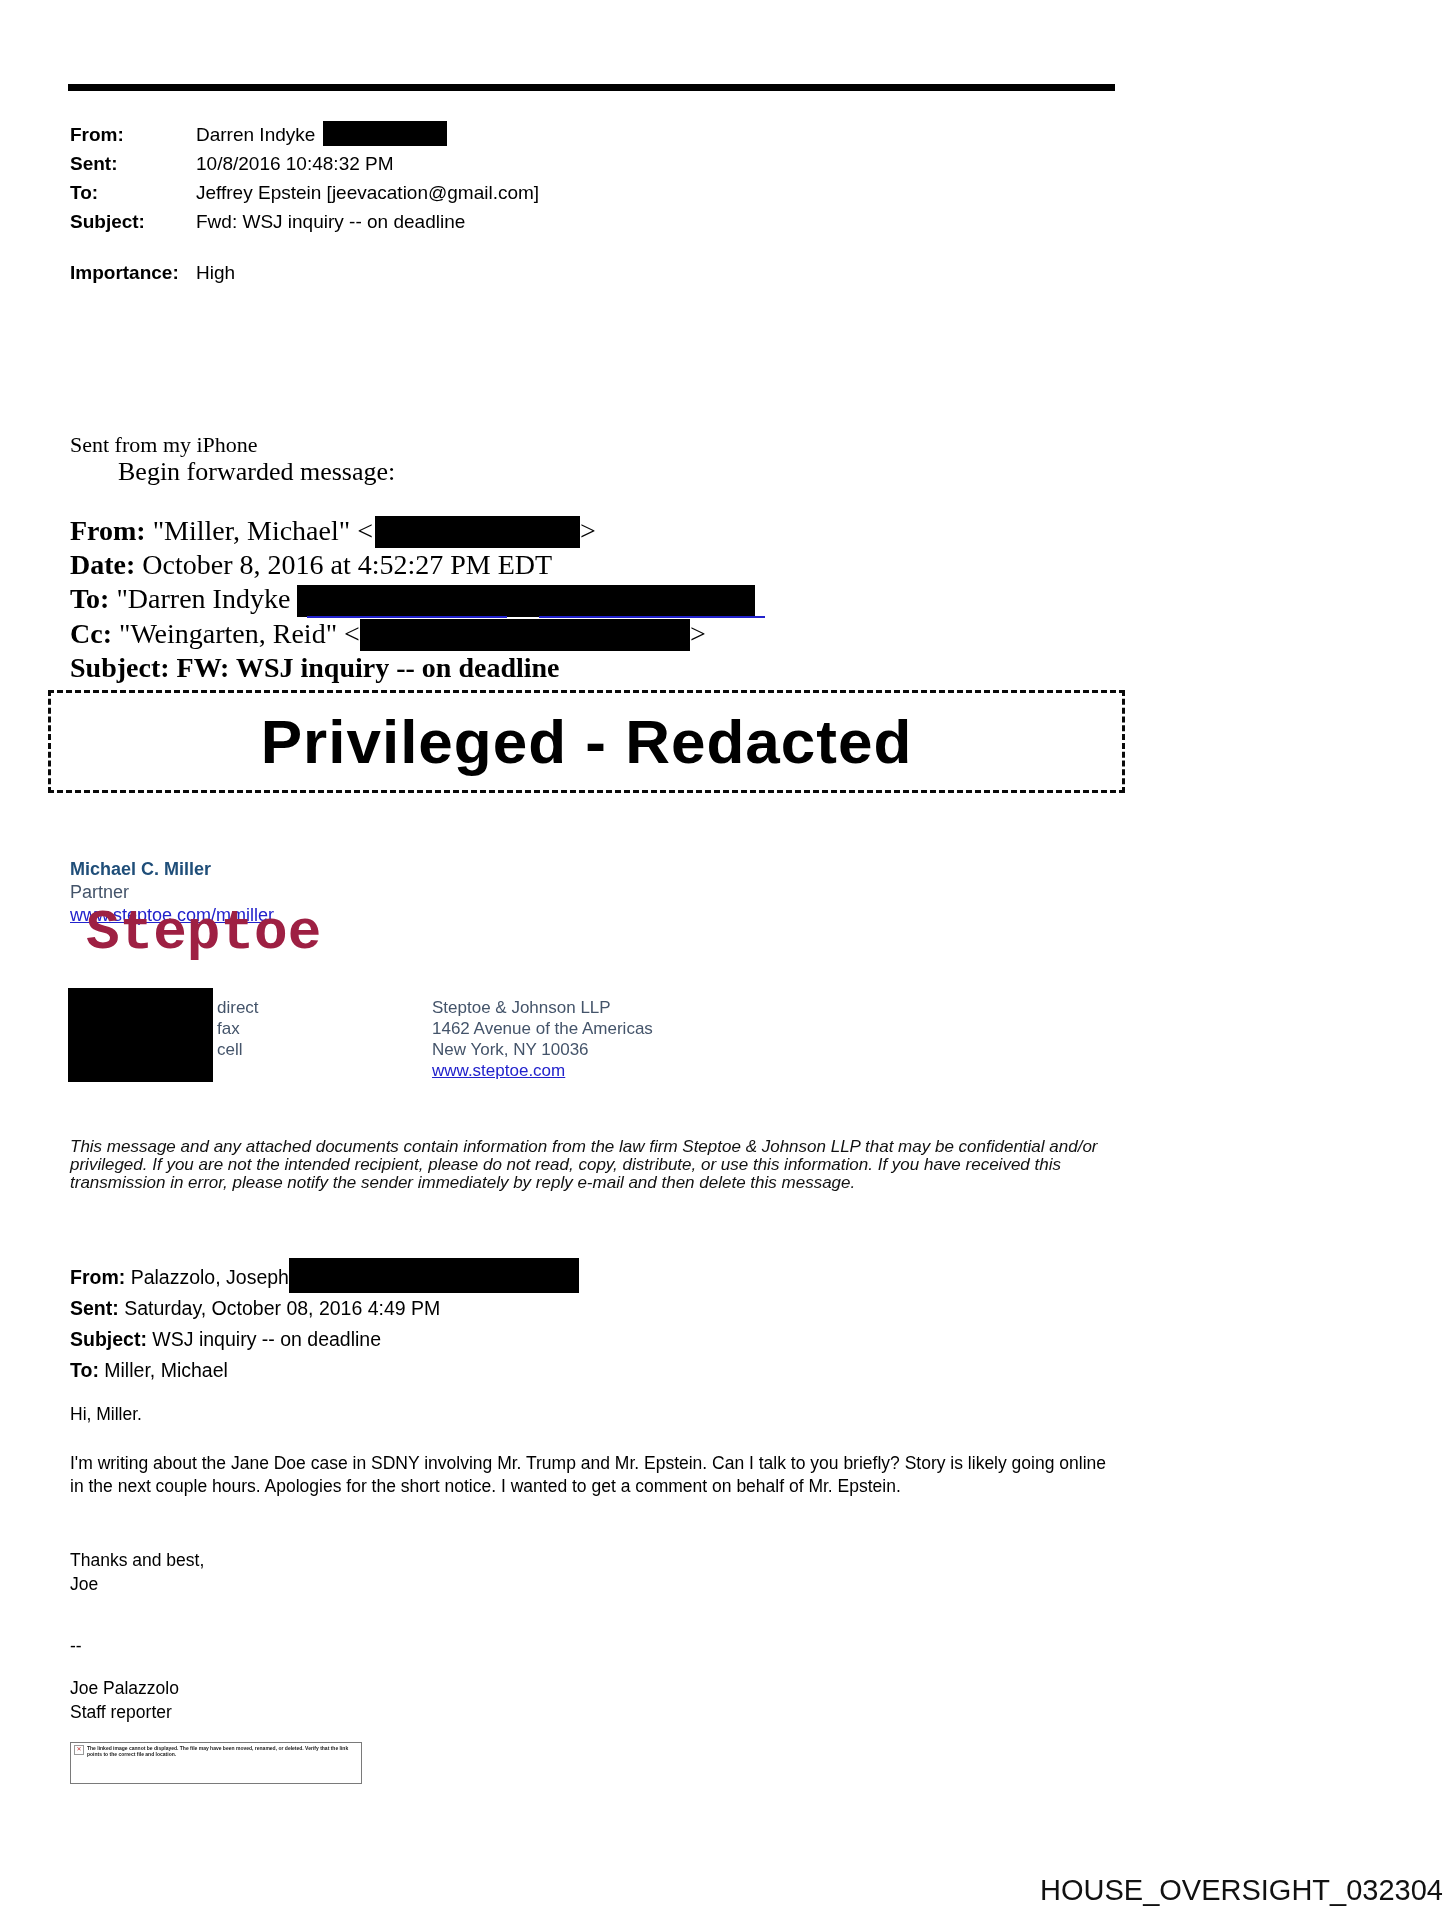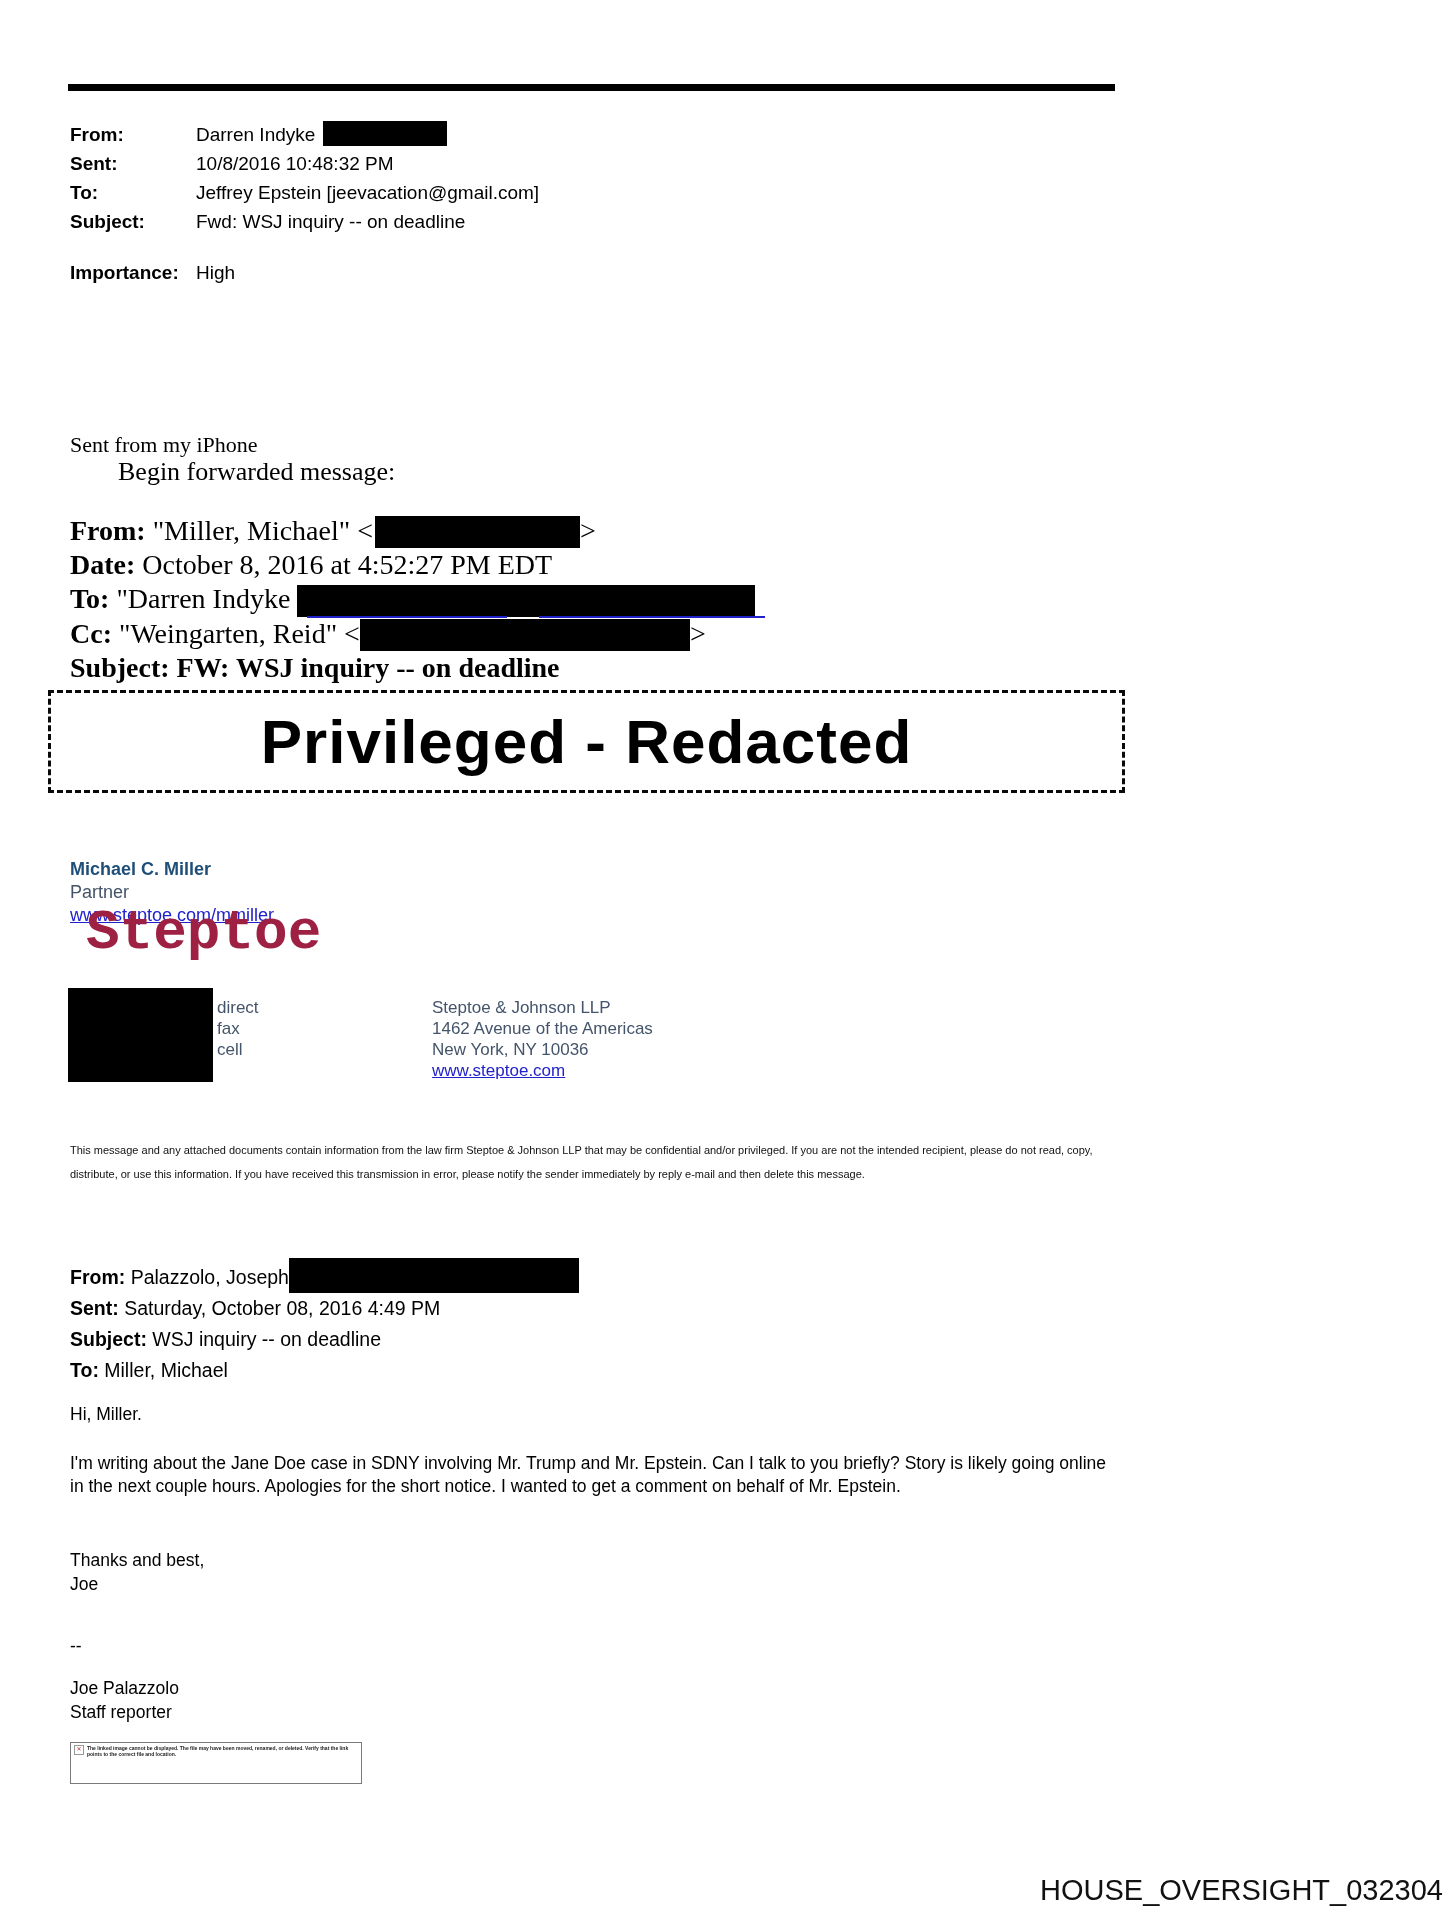--- a/index.html
+++ b/index.html
@@ -41,21 +41,21 @@
   .link{color:#2222CC;text-decoration:underline;cursor:pointer;}
 
   .logo{position:absolute;left:86px;top:901px;font-family:Liberation Mono, monospace;
         font-size:56px;font-weight:bold;color:#9E2043;}
 
   .contact{position:absolute;left:68px;top:988px;display:flex;font-size:17px;line-height:21px;color:#44546A;}
   .cblock{width:145px;height:94px;background:#000;margin-right:4px;flex:0 0 auto;}
   .plabels{width:175px;padding-top:9px;}
   .addr{padding-top:9px;margin-left:40px;}
 
-  .disclaimer{position:absolute;left:70px;top:1138px;width:1048px;font-size:11px;line-height:24px;color:#111;}
+  .disclaimer{position:absolute;left:70px;top:1138px;width:1048px;font-size:17px;line-height:18px;color:#111;font-style:italic;}
 
   
   .email2{position:absolute;left:70px;top:1258px;font-size:19.5px;line-height:31px;}
   .email2 b{font-weight:bold;}
   .r-em2-from{width:290px;height:35px;vertical-align:-9px;}
 
   .greeting{position:absolute;left:70px;top:1404px;font-size:17.5px;}
   .para{position:absolute;left:70px;top:1452px;width:1050px;font-size:17.5px;line-height:23px;}
   .closing{position:absolute;left:70px;top:1548px;font-size:17.5px;line-height:24px;}
   .sep{position:absolute;left:70px;top:1636px;font-size:17.5px;}

